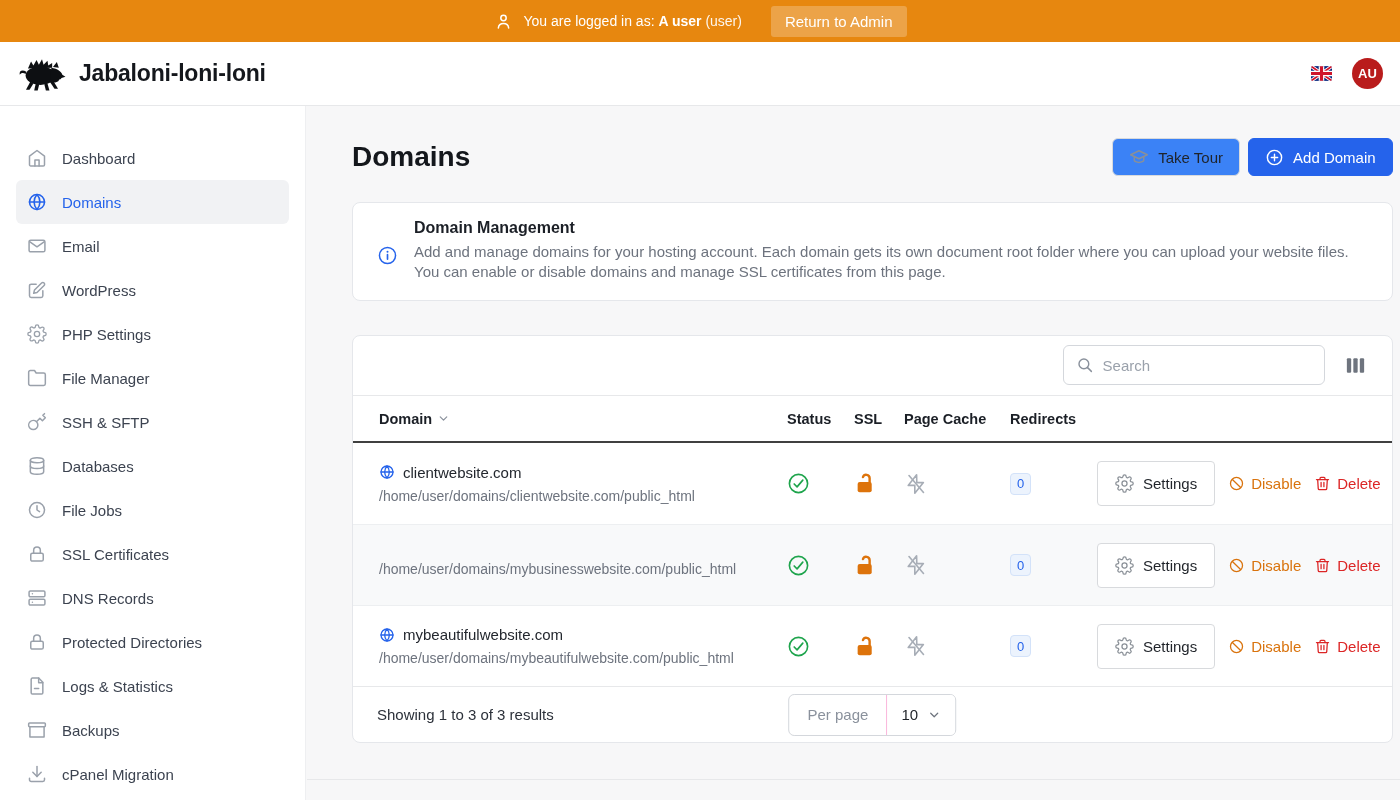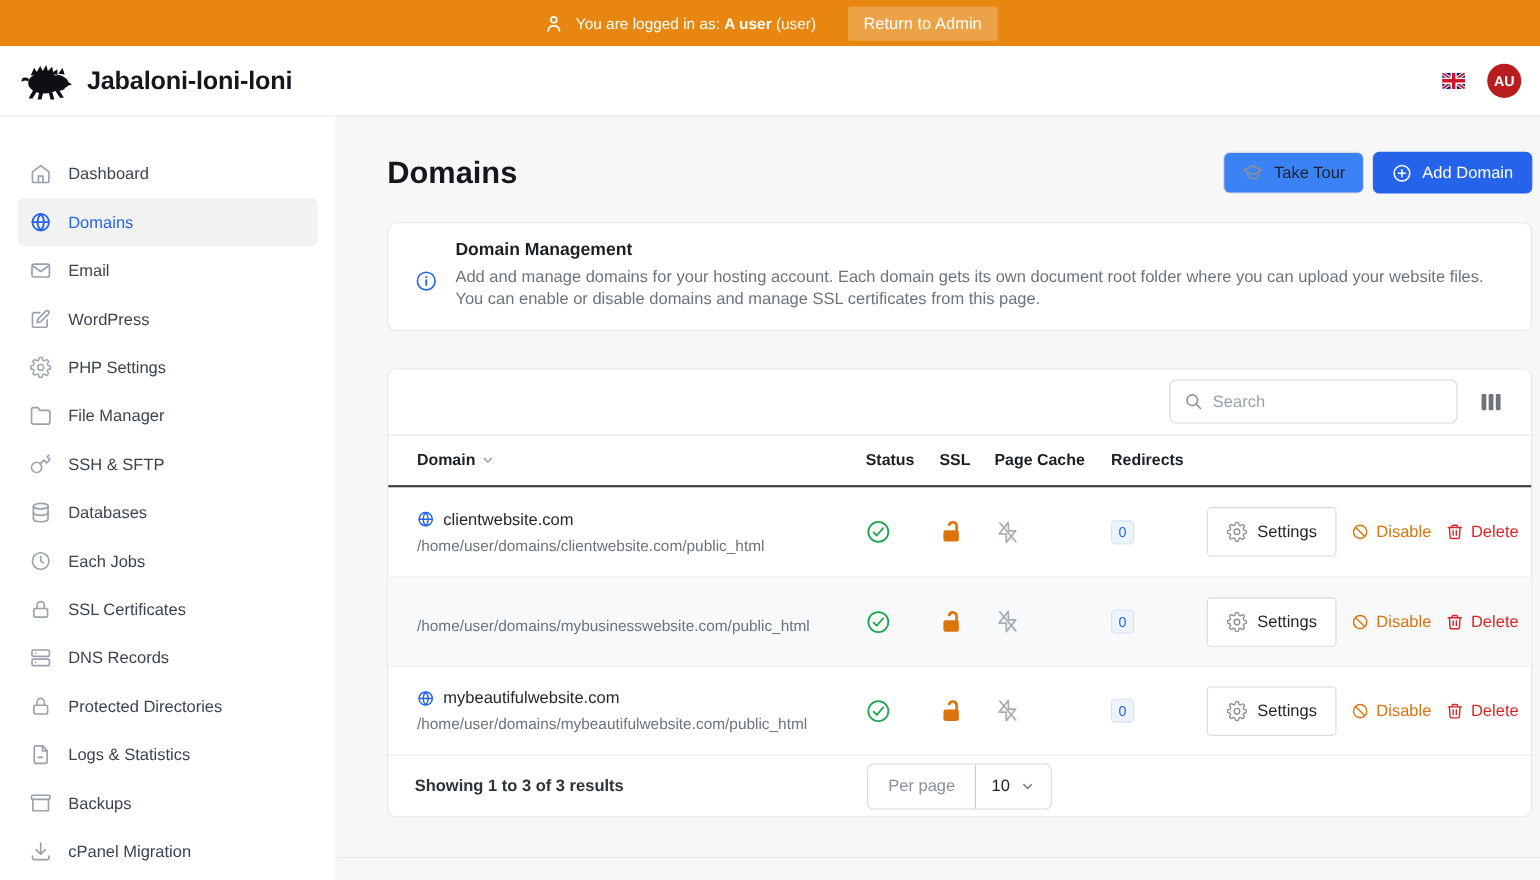--- a/index.html
+++ b/index.html
@@ -70,21 +70,21 @@
   .icn-cache { color:#a7adb6; }
   .badge-redirects { display:inline-flex; align-items:center; justify-content:center; min-width:21px; height:22px; padding:0 5px; border-radius:4px; background:#ecf3fd; border:1px solid #d3e2f9; color:#2563eb; font-size:13px; font-weight:500; }
   .row-actions { display:flex; align-items:center; gap:13px; }
   .btn-settings { display:flex; align-items:center; gap:9px; height:45px; padding:0 17px; background:#fff; border:1px solid #d8dadd; border-radius:4px; font-size:15px; font-family:inherit; color:#1f2329; cursor:pointer; }
   .btn-settings .icn { color:#8a9097; }
   .link-action { display:flex; align-items:center; gap:6px; background:none; border:none; font-size:15px; font-family:inherit; cursor:pointer; }
   .link-disable { color:#d9730d; }
   .link-delete { color:#dc2626; }
 
   .t-foot { height:56px; border-top:1px solid #e7e8ea; display:flex; align-items:center; padding:0 24px; position:relative; }
-  .foot-summary { font-size:15px; color:#2c313a;font-weight:bold; }
+  .foot-summary { font-size:15px; color:#2c313a; }
   .perpage { position:absolute; left:50%; transform:translateX(-50%); display:flex; border:1px solid #d4d7dc; border-radius:6px; overflow:hidden; background:#fff; }
   .perpage-label { padding:0 18px; height:40px; display:flex; align-items:center; font-size:15px; color:#8a919c; border-right:1px solid #f9a8d4; }
   .perpage-value { padding:0 14px; height:40px; display:flex; align-items:center; gap:9px; font-size:15px; color:#1f2329; cursor:pointer; background:#fff; border:none; font-family:inherit; }
   .perpage-value .icn { color:#6e747e; }
 
   .bottom-rule { height:1px; background:#e7e8ea; margin:36px -31px 0 -46px; margin-left:-45px; }
 </style>
 </head>
 <body>
 
@@ -208,21 +208,21 @@
         </span>
       <span>Databases</span>
     </div>
     <div class="side-item">
       <span class="icn">
           <svg width="20" height="20" viewBox="0 0 24 24" fill="none" stroke="currentColor" stroke-width="1.8" stroke-linecap="round" stroke-linejoin="round">
             <circle cx="12" cy="12" r="9"></circle>
             <path d="M12 7v5l3 2"></path>
           </svg>
         </span>
-      <span>Each Jobs</span>
+      <span>File Jobs</span>
     </div>
     <div class="side-item">
       <span class="icn">
           <svg width="20" height="20" viewBox="0 0 24 24" fill="none" stroke="currentColor" stroke-width="1.8" stroke-linecap="round" stroke-linejoin="round">
             <rect x="4.5" y="11" width="15" height="9.5" rx="2"></rect>
             <path d="M8 11V7.5a4 4 0 0 1 8 0V11"></path>
           </svg>
         </span>
       <span>SSL Certificates</span>
     </div>

